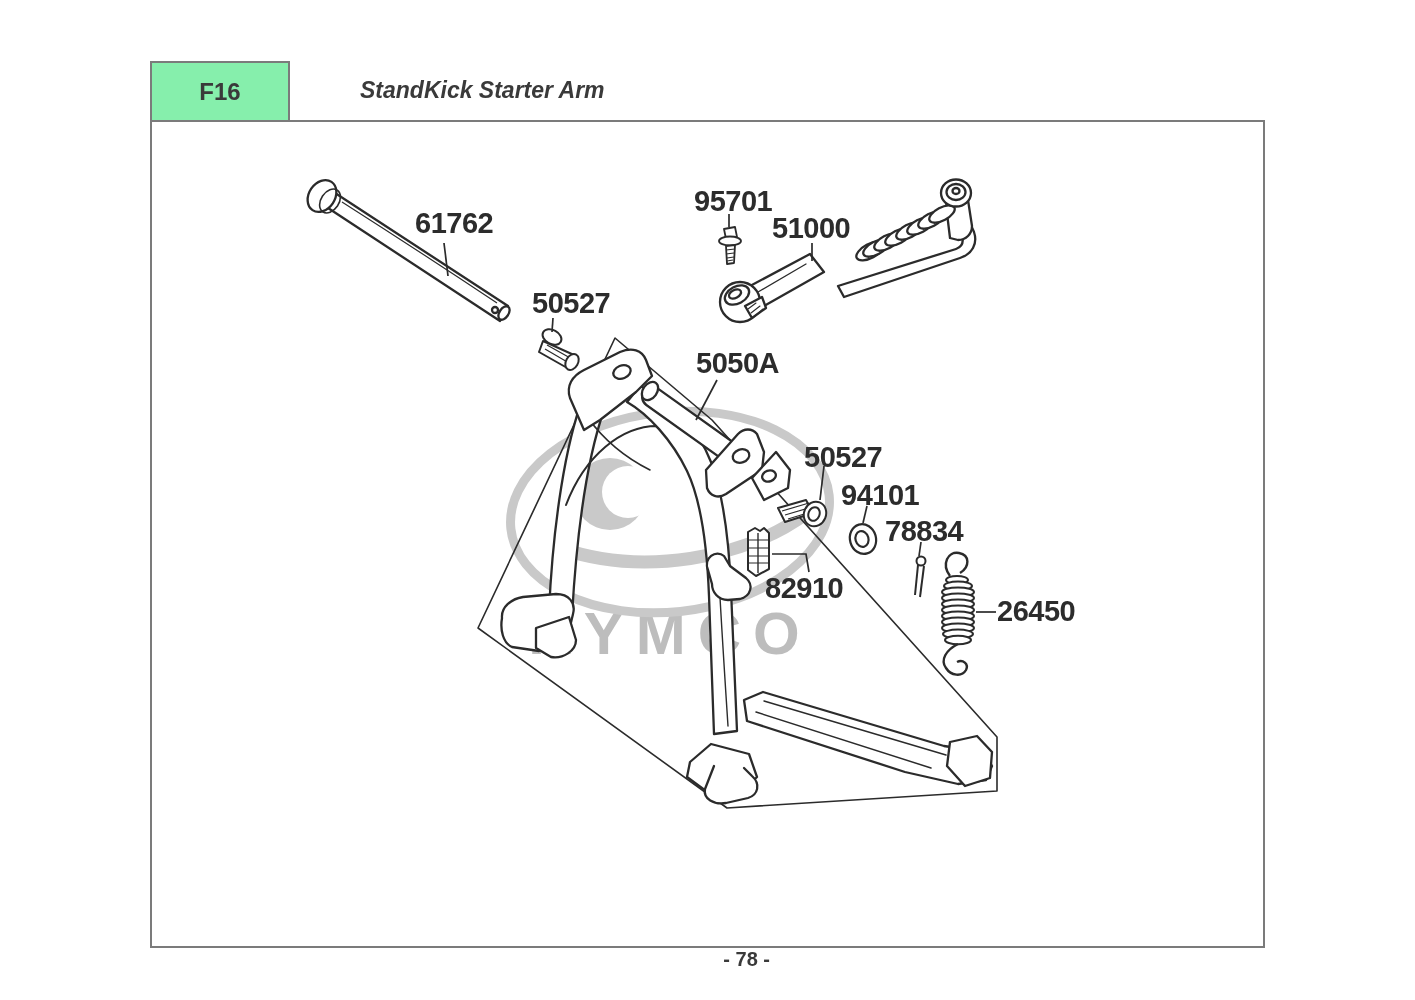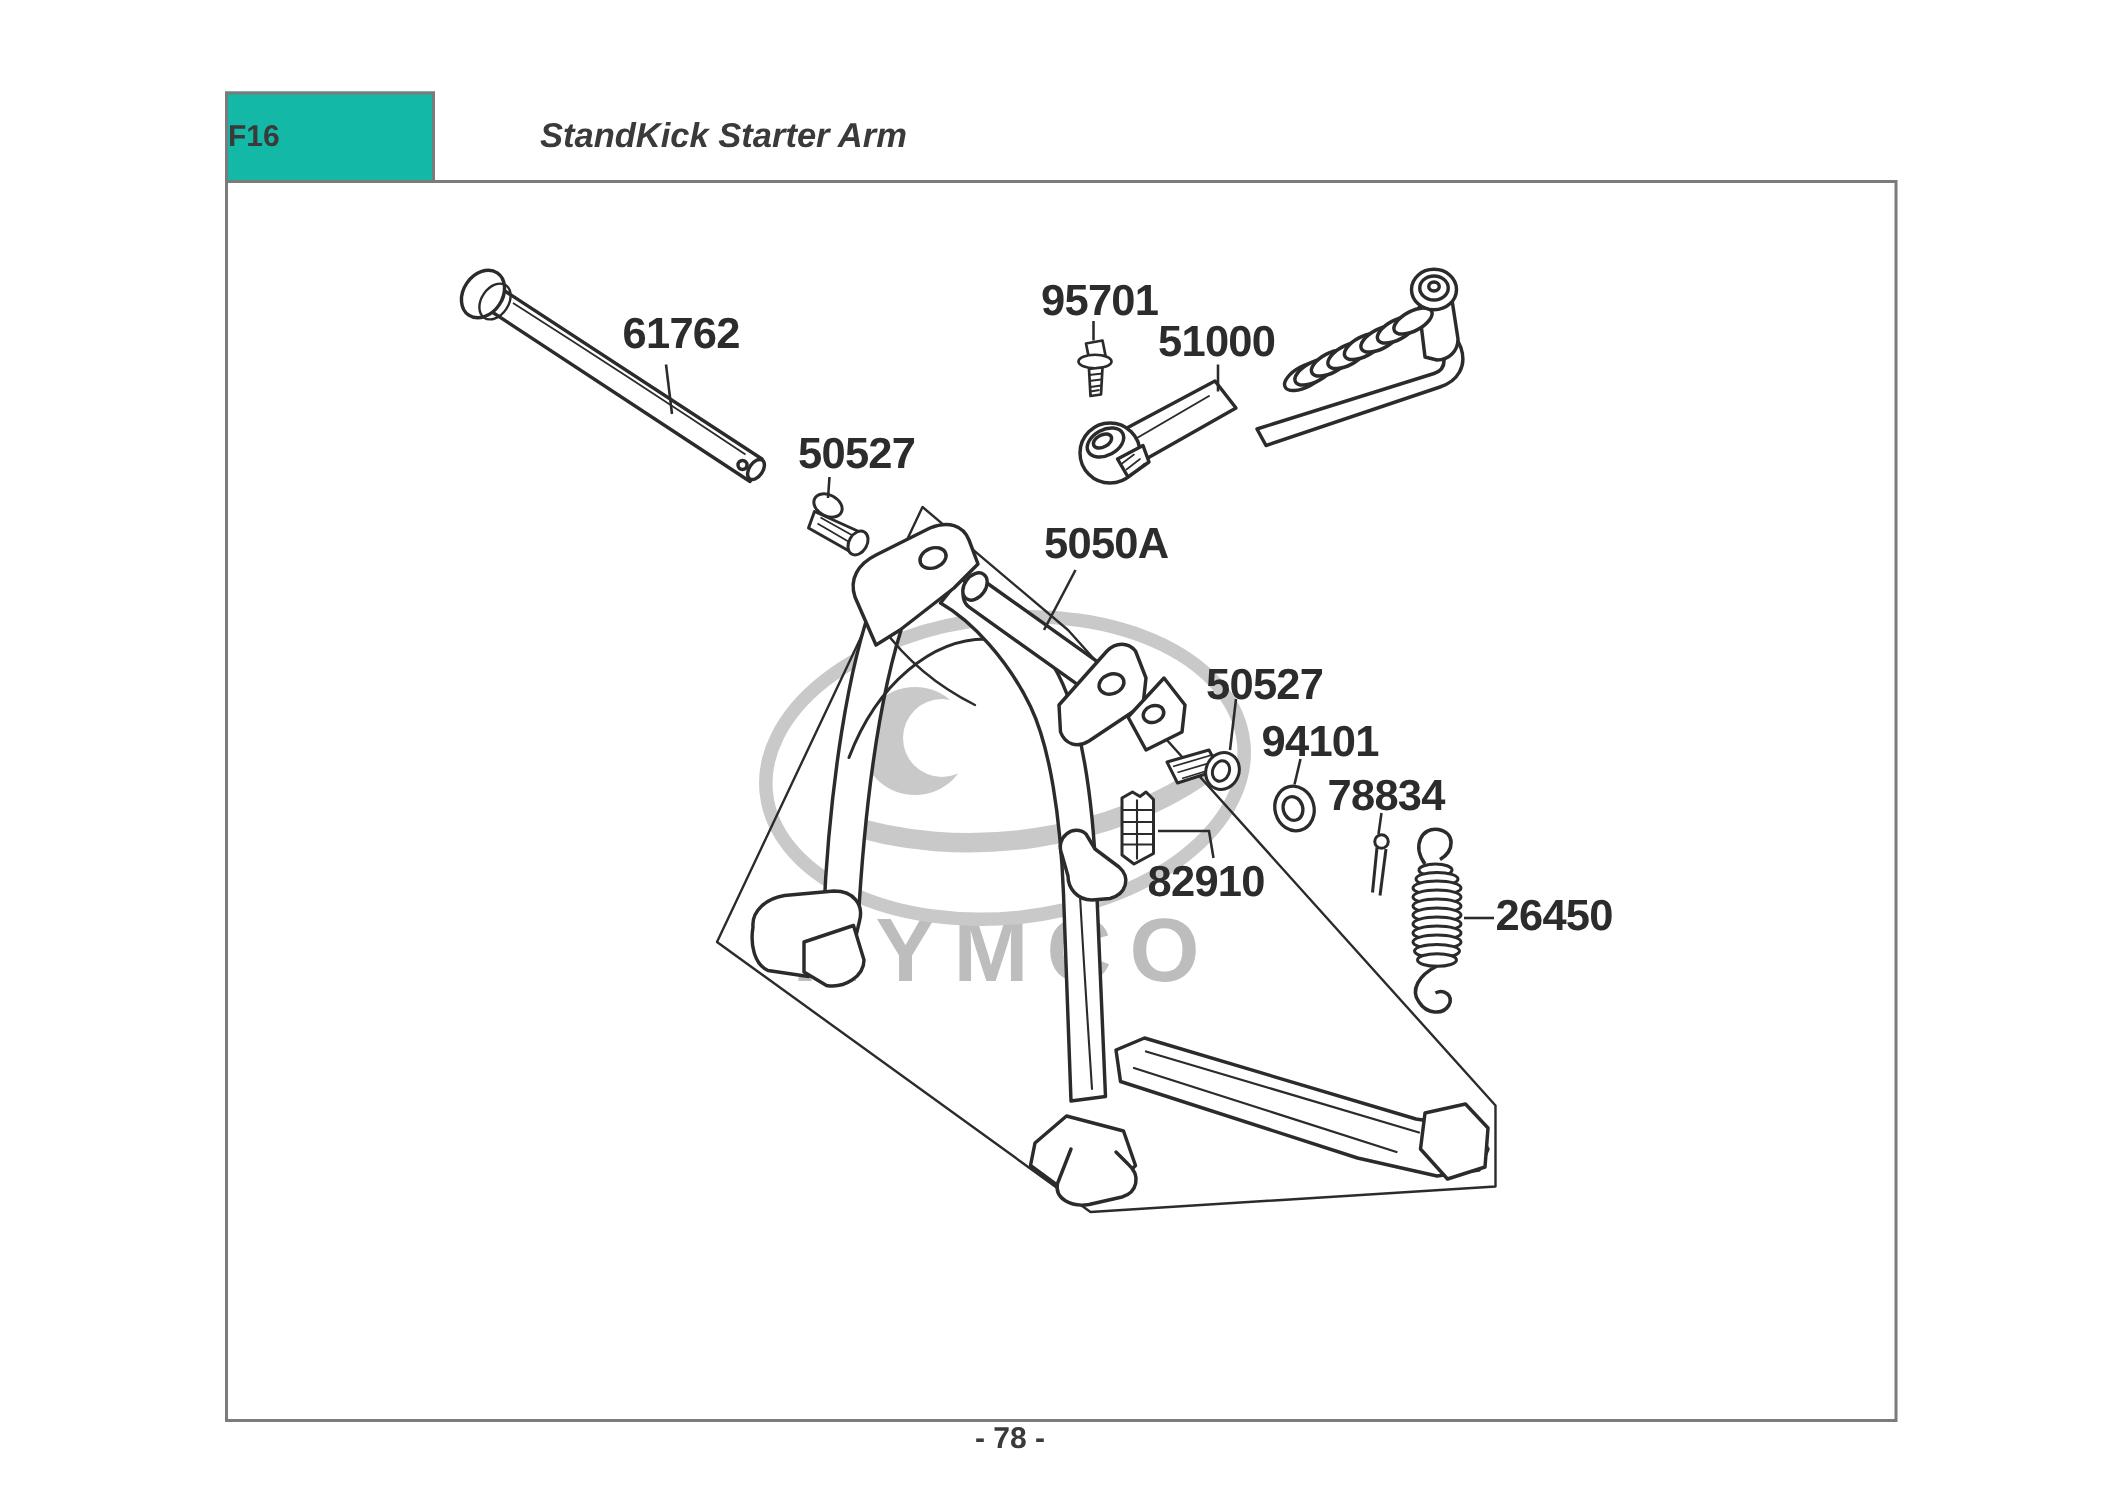--- a/index.html
+++ b/index.html
@@ -2,32 +2,32 @@
 <html><head>
 <meta charset="utf-8">
 <style>
   html,body{margin:0;padding:0;background:#fdfdfd;}
   #page{position:relative;width:1415px;height:1000px;background:#ffffff;overflow:hidden;
         font-family:"Liberation Sans", sans-serif;}
   
   #main-frame{position:absolute;left:150px;top:120px;width:1111px;height:824px;
               border:2px solid #7b7b7b;z-index:4;pointer-events:none;}
   #code-box{position:absolute;left:150px;top:61px;width:136px;height:57px;border:2px solid #7b7b7b;
-            background:#14b8a6;z-index:5;display:flex;align-items:center;justify-content:flex-start;
-            font-weight:bold;font-size:20px;color:#3a3a3a;}
+            background:#86efac;z-index:5;display:flex;align-items:center;justify-content:center;
+            font-weight:bold;font-size:24px;color:#3a3a3a;}
   #diagram-title{position:absolute;left:360px;top:77px;font-weight:bold;font-size:23px;color:#3a3a3a;
                  z-index:5;white-space:nowrap;font-style:italic;}
   
   #watermark-text{position:absolute;left:505px;top:599px;width:330px;text-align:center;
                   font-weight:bold;font-size:60px;letter-spacing:12px;color:#bdbdbd;z-index:1;
                   white-space:nowrap;}
   #art{position:absolute;left:0;top:0;z-index:2;}
   .label{position:absolute;font-weight:bold;font-size:29px;color:#2c2c2c;letter-spacing:-0.5px;
          white-space:nowrap;z-index:3;}
-  #page-number{position:absolute;left:650px;top:948px;width:120px;text-align:left;
+  #page-number{position:absolute;left:650px;top:948px;width:120px;text-align:right;
                font-weight:bold;font-size:20px;color:#3a3a3a;z-index:5;}
 </style>
 </head>
 <body>
 
 <div id="page">
 
   <div id="code-box">
     <span>F16</span>
   </div>

